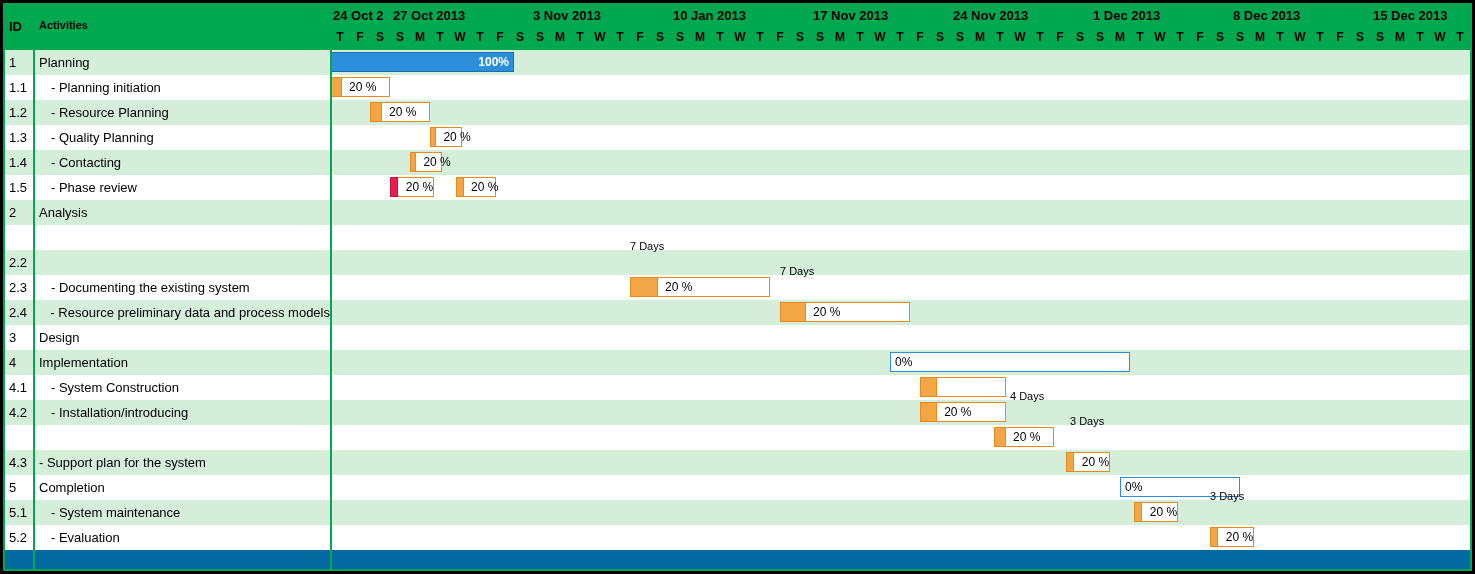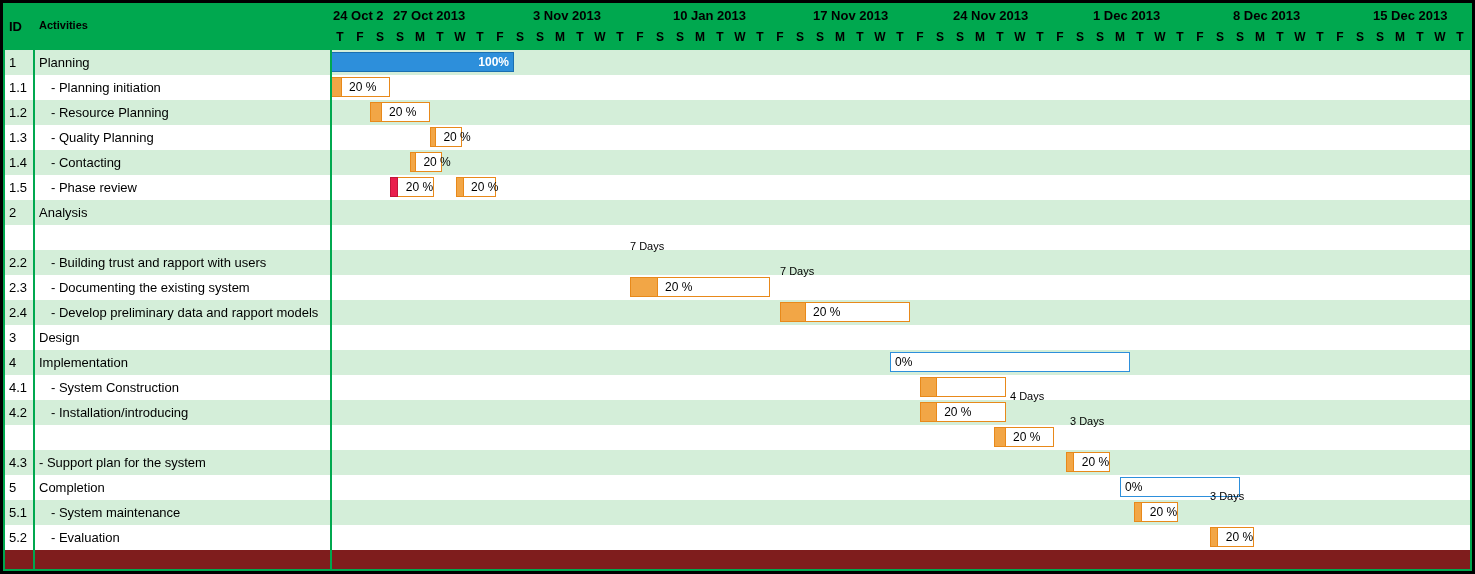--- a/index.html
+++ b/index.html
@@ -8,21 +8,21 @@
     padding: 0;
     background: #000;
     font-family: Arial, sans-serif;
     font-size: 13px;
     color: #000;
   }
   .gantt {
     position: relative;
     width: 1475px;
     height: 574px;
-    background: #7f1d1d;
+    background: #0369a1;
     border: 3px solid #000;
     overflow: hidden;
   }
   .inner {
     position: absolute;
     top: 0; left: 0; right: 0; bottom: 0;
     border: 2px solid #00a84f;
   }
   
   .header {
@@ -332,21 +332,20 @@
             <div class="row-act">Analysis</div>
           </div>
           <div class="row-right"></div>
         </div>
         <div class="row odd-stripe" style="top: 175px;">
           <div class="row-right"></div>
         </div>
         <div class="row even-stripe" style="top: 200px;">
           <div class="row-left">
             <div class="row-id">2.2</div>
-            <div class="row-act indent1">-  Building trust and rapport with users</div>
           </div>
           <div class="row-right">
             <div class="note" style="left: 300px;">7 Days</div>
           </div>
         </div>
         <div class="row odd-stripe" style="top: 225px;">
           <div class="row-left">
             <div class="row-id">2.3</div>
             <div class="row-act indent1">-  Documenting the existing system</div>
           </div>
@@ -354,21 +353,21 @@
             <div class="bar" style="left: 300px; width: 140px;">
               <div class="fill" style="width: 20%;"></div>
               <span class="label" style="margin-left: 30px;">20 %</span>
             </div>
             <div class="note" style="left: 450px;">7 Days</div>
           </div>
         </div>
         <div class="row even-stripe" style="top: 250px;">
           <div class="row-left">
             <div class="row-id">2.4</div>
-            <div class="row-act indent1">-  Develop preliminary data and rapport models</div>
+            <div class="row-act indent1">-  Resource preliminary data and process models</div>
           </div>
           <div class="row-right">
             <div class="bar" style="left: 450px; width: 130px;">
               <div class="fill" style="width: 20%;"></div>
               <span class="label" style="margin-left: 28px;">20 %</span>
             </div>
           </div>
         </div>
         <div class="row odd-stripe" style="top: 275px;">
           <div class="row-left">

